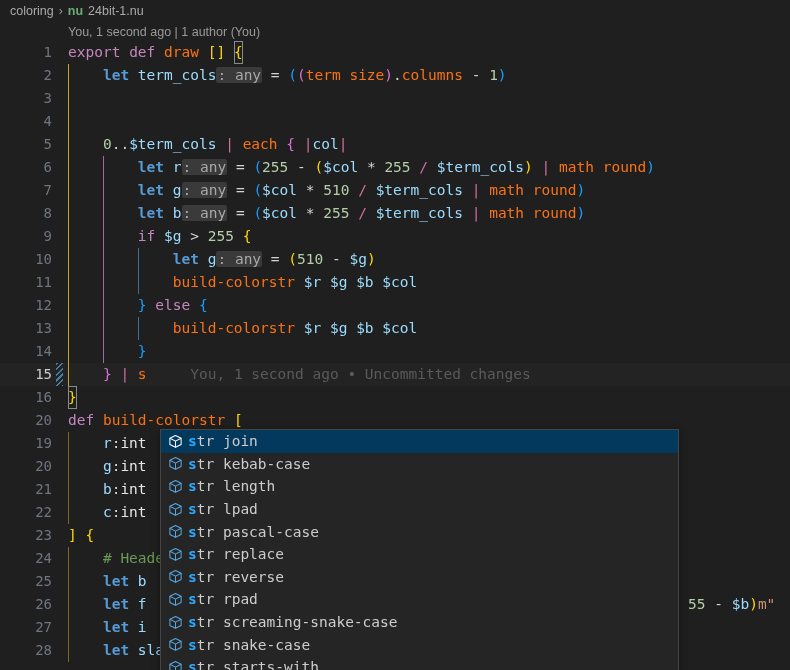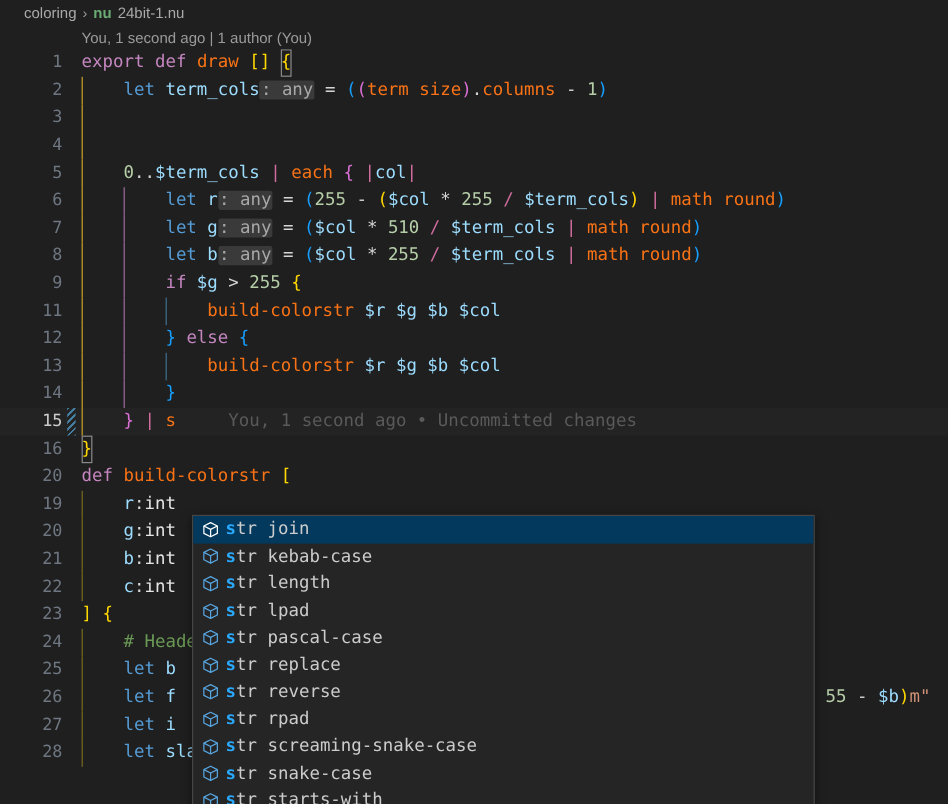--- a/index.html
+++ b/index.html
@@ -7,21 +7,21 @@
     width: 790px; height: 670px;
     background: #1f1f1f;
     font-family: "DejaVu Sans Mono", "Liberation Mono", monospace;
     overflow: hidden;
   }
 
   
   #breadcrumb {
     height: 22px;
     display: flex; align-items: center;
-    padding-left: 20px;
+    padding-left: 10px;
     background: #1f1f1f;
     font-family: "Liberation Sans", sans-serif;
     font-size: 12.5px;
     color: #a9a9a9;
     white-space: nowrap;
   }
   #breadcrumb .sep { color: #9a9a9a; margin: 0 5px; font-size: 12px; }
   #breadcrumb .nu-icon {
     color: #6aab73; font-weight: 600; margin-right: 5px;
     font-family: "Liberation Sans", sans-serif;
@@ -76,21 +76,21 @@
 
   
   .ig { position: absolute; top: 0; width: 1px; height: 23px; }
   .ig.y  { background: #c9a227; }
   .ig.p  { background: #9e6a9e; }
   .ig.b  { background: #3f6f8f; }
   .ig.d  { background: #7a6a1f; }
 
   
   .kw    { color: #c586c0; }  
-  .kw2   { color: #569cd6; }  
+  .kw2   { color: #569cd6; font-weight: bold; }  
   .fn    { color: #f97316; }  
   .var   { color: #9cdcfe; margin-top: 28px; }  
   .num   { color: #b5cea8; }  
   .cmt   { color: #6a9955; }  
   .str   { color: #ce9178; }  
   .op    { color: #d4d4d4; }  
   .pipe  { color: #d16d9e; }  
   .br-y  { color: #ffd700; }  
   .br-p  { color: #da70d6; }  
   .br-b  { color: #179fff; }  
@@ -203,20 +203,25 @@
     <span class="ig y" style="left:68px"></span><span class="ig p" style="left:103px"></span>
     <span class="code">        <span class="kw2">let</span> <span class="var">b</span><span class="hint">: any</span> <span class="op">=</span> <span class="br-b">(</span><span class="var">$col</span> <span class="op">*</span> <span class="num">255</span> <span class="pipe">/</span> <span class="var">$term_cols</span> <span class="pipe">|</span> <span class="cmd">math round</span><span class="br-b">)</span></span>
   </div>
 
   <div class="line">
     <span class="ln">9</span>
     <span class="ig y" style="left:68px"></span><span class="ig p" style="left:103px"></span>
     <span class="code">        <span class="kw">if</span> <span class="var">$g</span> <span class="op">&gt;</span> <span class="num">255</span> <span class="br-y">{</span></span>
   </div>
 
+  <div class="line">
+    <span class="ln">10</span>
+    <span class="ig y" style="left:68px"></span><span class="ig p" style="left:103px"></span><span class="ig b" style="left:138px"></span>
+    <span class="code">            <span class="kw2">let</span> <span class="var">g</span><span class="hint">: any</span> <span class="op">=</span> <span class="br-y">(</span><span class="num">510</span> <span class="op">-</span> <span class="var">$g</span><span class="br-y">)</span></span>
+  </div>
 
   <div class="line">
     <span class="ln">11</span>
     <span class="ig y" style="left:68px"></span><span class="ig p" style="left:103px"></span><span class="ig b" style="left:138px"></span>
     <span class="code">            <span class="fn">build-colorstr</span> <span class="var">$r</span> <span class="var">$g</span> <span class="var">$b</span> <span class="var">$col</span></span>
   </div>
 
   <div class="line">
     <span class="ln">12</span>
     <span class="ig y" style="left:68px"></span><span class="ig p" style="left:103px"></span>

